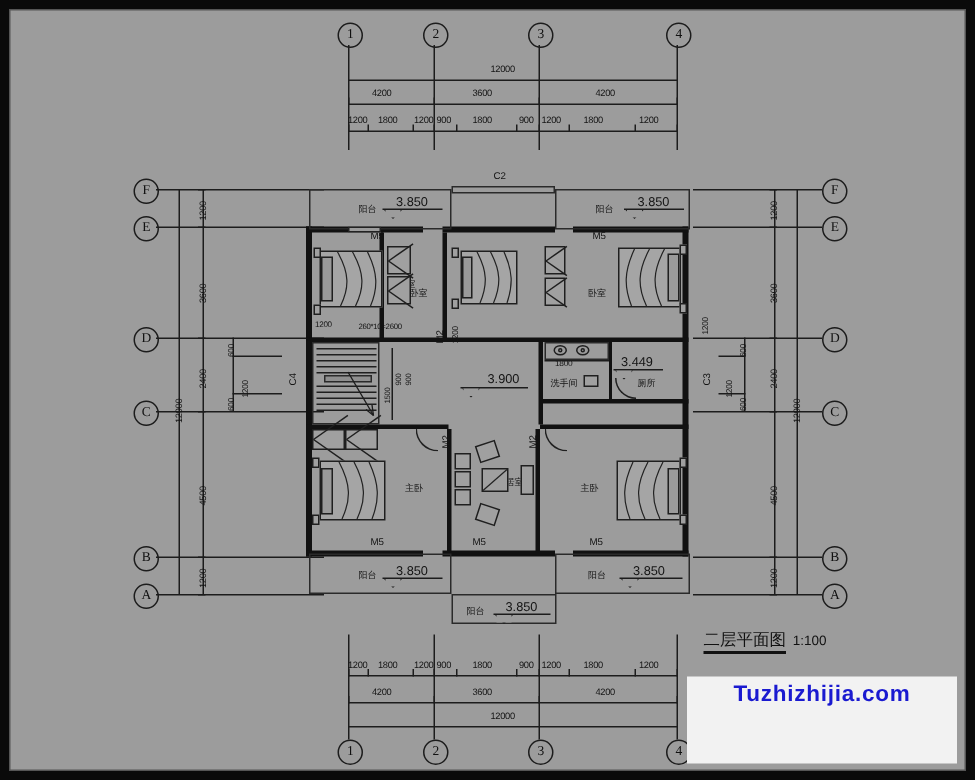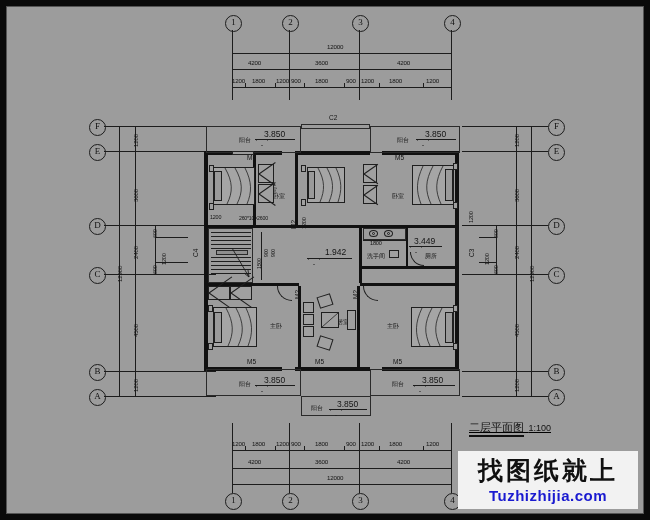--- a/index.html
+++ b/index.html
@@ -327,21 +327,21 @@
     <div class="thin" style="left:209px;top:243px;width:32px;height:5px;background:#8f8f8f;"></div>
     <svg style="position:absolute;left:224px;top:240px;" width="22" height="32">
       <line x1="1" y1="1" x2="18" y2="30" stroke="#1c1c1c" stroke-width="0.9"></line>
       <path d="M18 30 L 13 26 M18 30 L 17 23" stroke="#1c1c1c" stroke-width="0.9" fill="none"></path>
     </svg>
     <div class="txt dim" style="left:232px;top:209px;font-size:5.2px;">260*10=2600</div>
 
     <div class="xbox" style="left:201px;top:279px;width:22px;height:14px;"></div>
     <div class="xbox" style="left:223px;top:279px;width:22px;height:14px;"></div>
 
-    <div class="txt elev" style="left:318px;top:241px;">1.942</div>
+    <div class="txt elev" style="left:318px;top:241px;">3.900</div>
     <div class="ln hl" style="left:300px;top:251px;width:45px;"></div>
     <div class="elevmark" style="left:301px;top:252px;">
         <i></i>
       </div>
     <div class="txt dimv" style="left:250px;top:262px;font-size:5.2px;">1500</div>
     <div class="txt dimv" style="left:257px;top:250px;font-size:5.2px;">900</div>
     <div class="txt dimv" style="left:264px;top:250px;font-size:5.2px;">900</div>
     <div class="ln vl" style="left:254px;top:225px;height:48px;"></div>
     <div class="txt codev" style="left:284px;top:222px;">M2</div>
     <div class="txt dimv" style="left:295px;top:222px;font-size:5.6px;">1200</div>
@@ -440,24 +440,23 @@
     <div class="txt dim" style="left:390px;top:452px;">4200</div>
 
     <div class="ln hl" style="left:225px;top:477px;width:220px;"></div>
     <div class="txt dim" style="left:320px;top:468px;">12000</div>
 
     <div class="bub" style="left:218px;top:486px;">1</div>
     <div class="bub" style="left:275px;top:486px;">2</div>
     <div class="bub" style="left:345px;top:486px;">3</div>
     <div class="bub" style="left:437px;top:486px;">4</div>
 
-    <div id="titleblk" style="position:absolute;left:462px;top:410px;text-decoration:underline;">
+    <div id="titleblk" style="position:absolute;left:462px;top:410px;">
       <span class="t1">二层平面图</span>
       <span class="t2">1:100</span>
     </div>
 
     <div id="wm" style="left:451px;top:444px;width:180px;height:58px;padding-top:3px;">
-      <div class="cn1">找图纸就上</div>
       <div class="en1">Tuzhizhijia.com</div>
     </div>
 
   </div>
 </div>
 
 </body></html>

